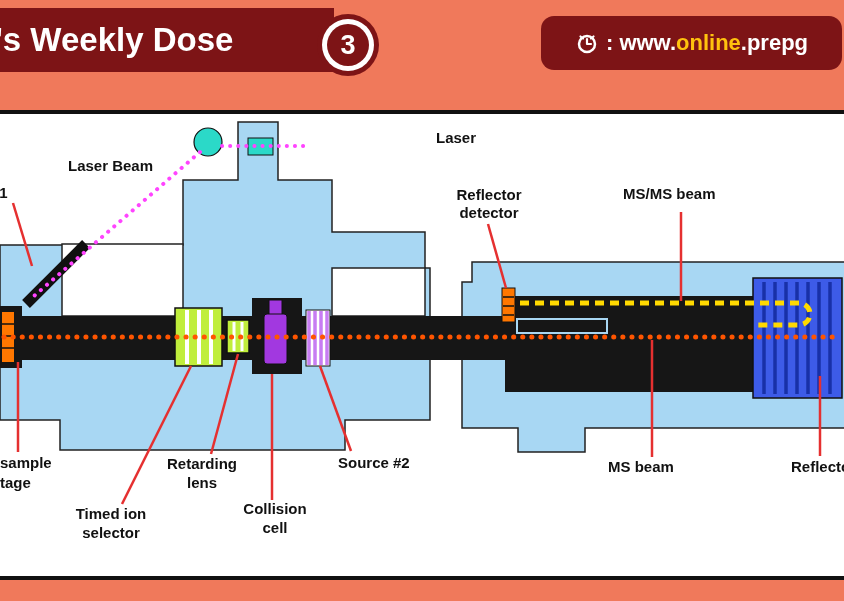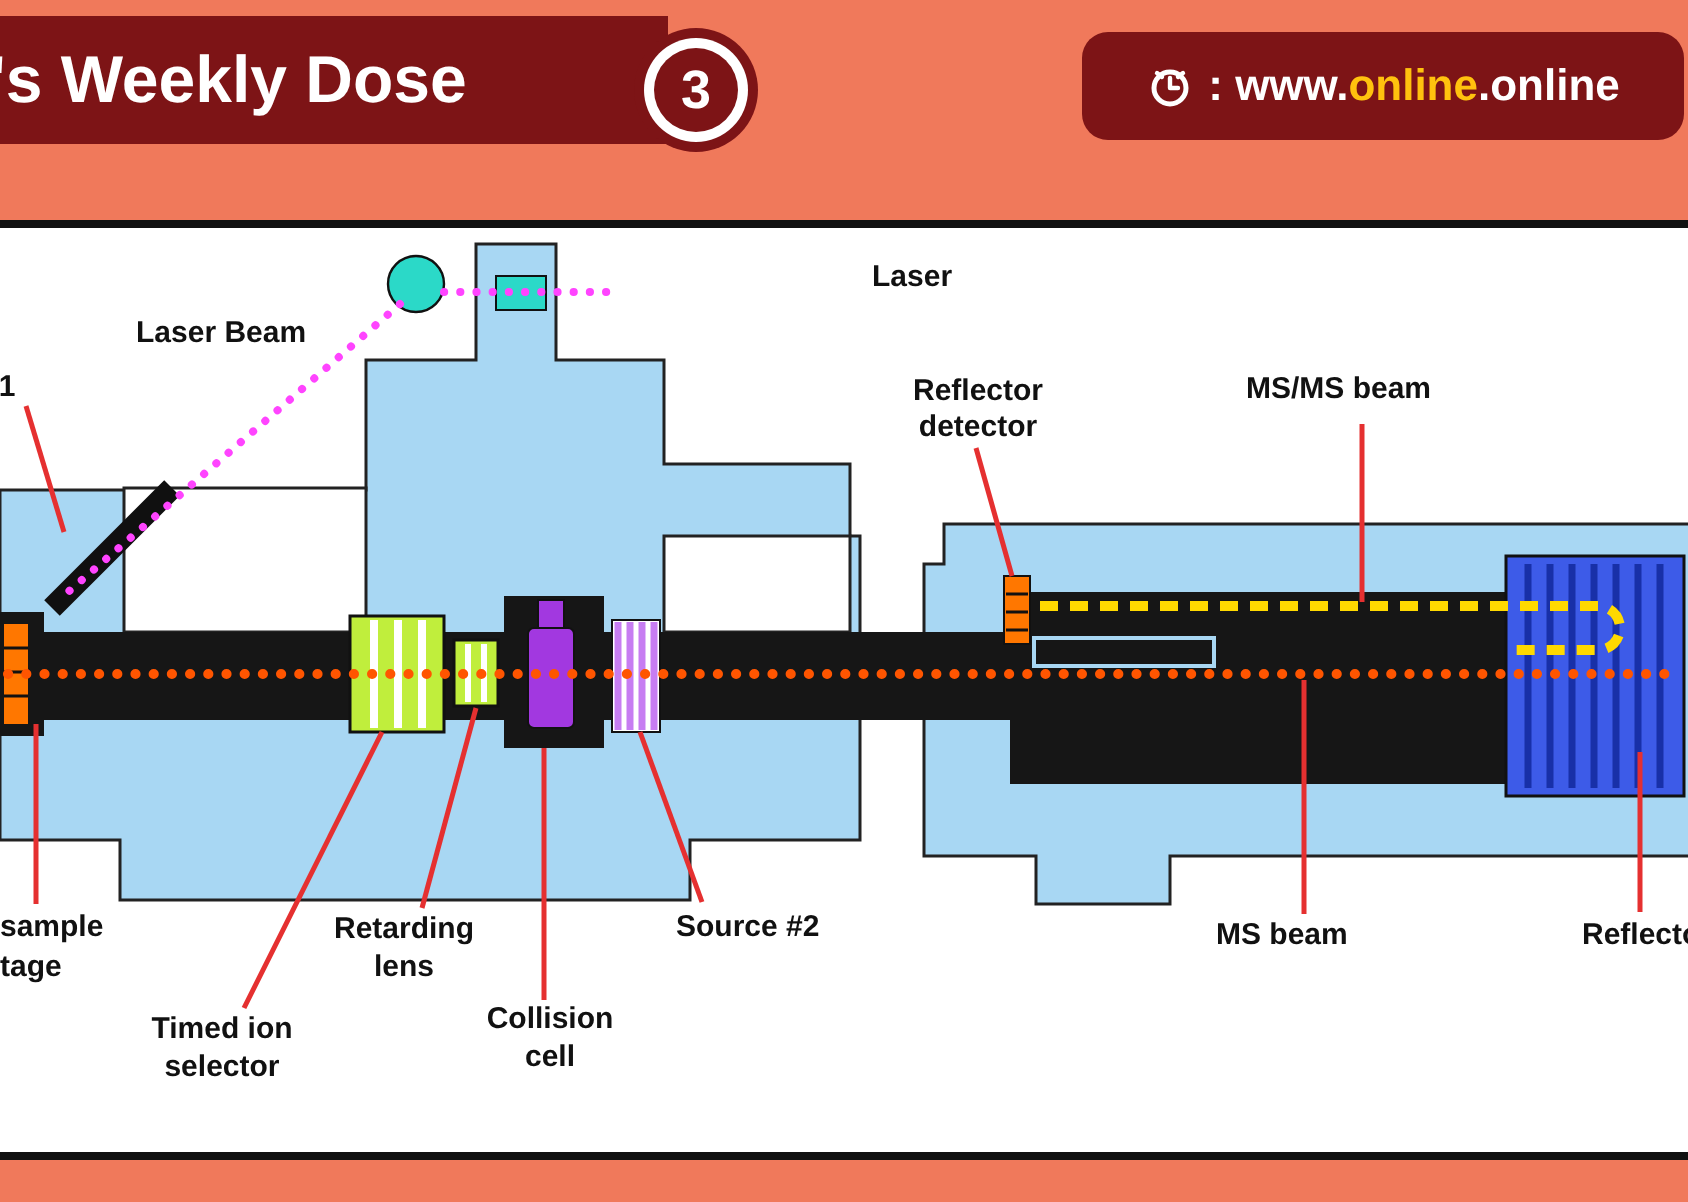--- a/index.html
+++ b/index.html
@@ -35,21 +35,21 @@
       <div class="inner">3</div>
     </div>
   </div>
 
   <div class="url-badge">
     <svg width="24" height="24" viewBox="0 0 24 24">
       <circle cx="12" cy="13" r="8" fill="none" stroke="#ffffff" stroke-width="2.5"></circle>
       <path d="M12,13 V8 M12,13 H16" fill="none" stroke="#ffffff" stroke-width="2.2" stroke-linecap="round"></path>
       <path d="M5.5,5.5 L8,7.5 M18.5,5.5 L16,7.5" fill="none" stroke="#ffffff" stroke-width="2.2" stroke-linecap="round"></path>
     </svg>
-    <span class="txt"><span>: www.</span><span class="hl">online</span><span>.online</span></span>
+    <span class="txt"><span>: www.</span><span class="hl">online</span><span>.prepg</span></span>
   </div>
 
   <svg class="panel-svg" width="844" height="470" viewBox="0 110 844 470">
 
     <rect x="0" y="110" width="844" height="470" fill="#ffffff"></rect>
     <rect x="0" y="110" width="844" height="4" fill="#111111"></rect>
     <rect x="0" y="576" width="844" height="4" fill="#111111"></rect>
 
     <g stroke="#222222" stroke-width="1.5">
       <path d="M 0,245 H 183 V 180 H 238 V 122 H 278 V 180 H 332 V 232 H 425 V 268 H 430 V 420 H 345 V 450 H 60 V 420 H 0 Z" fill="#A8D7F3"></path>

